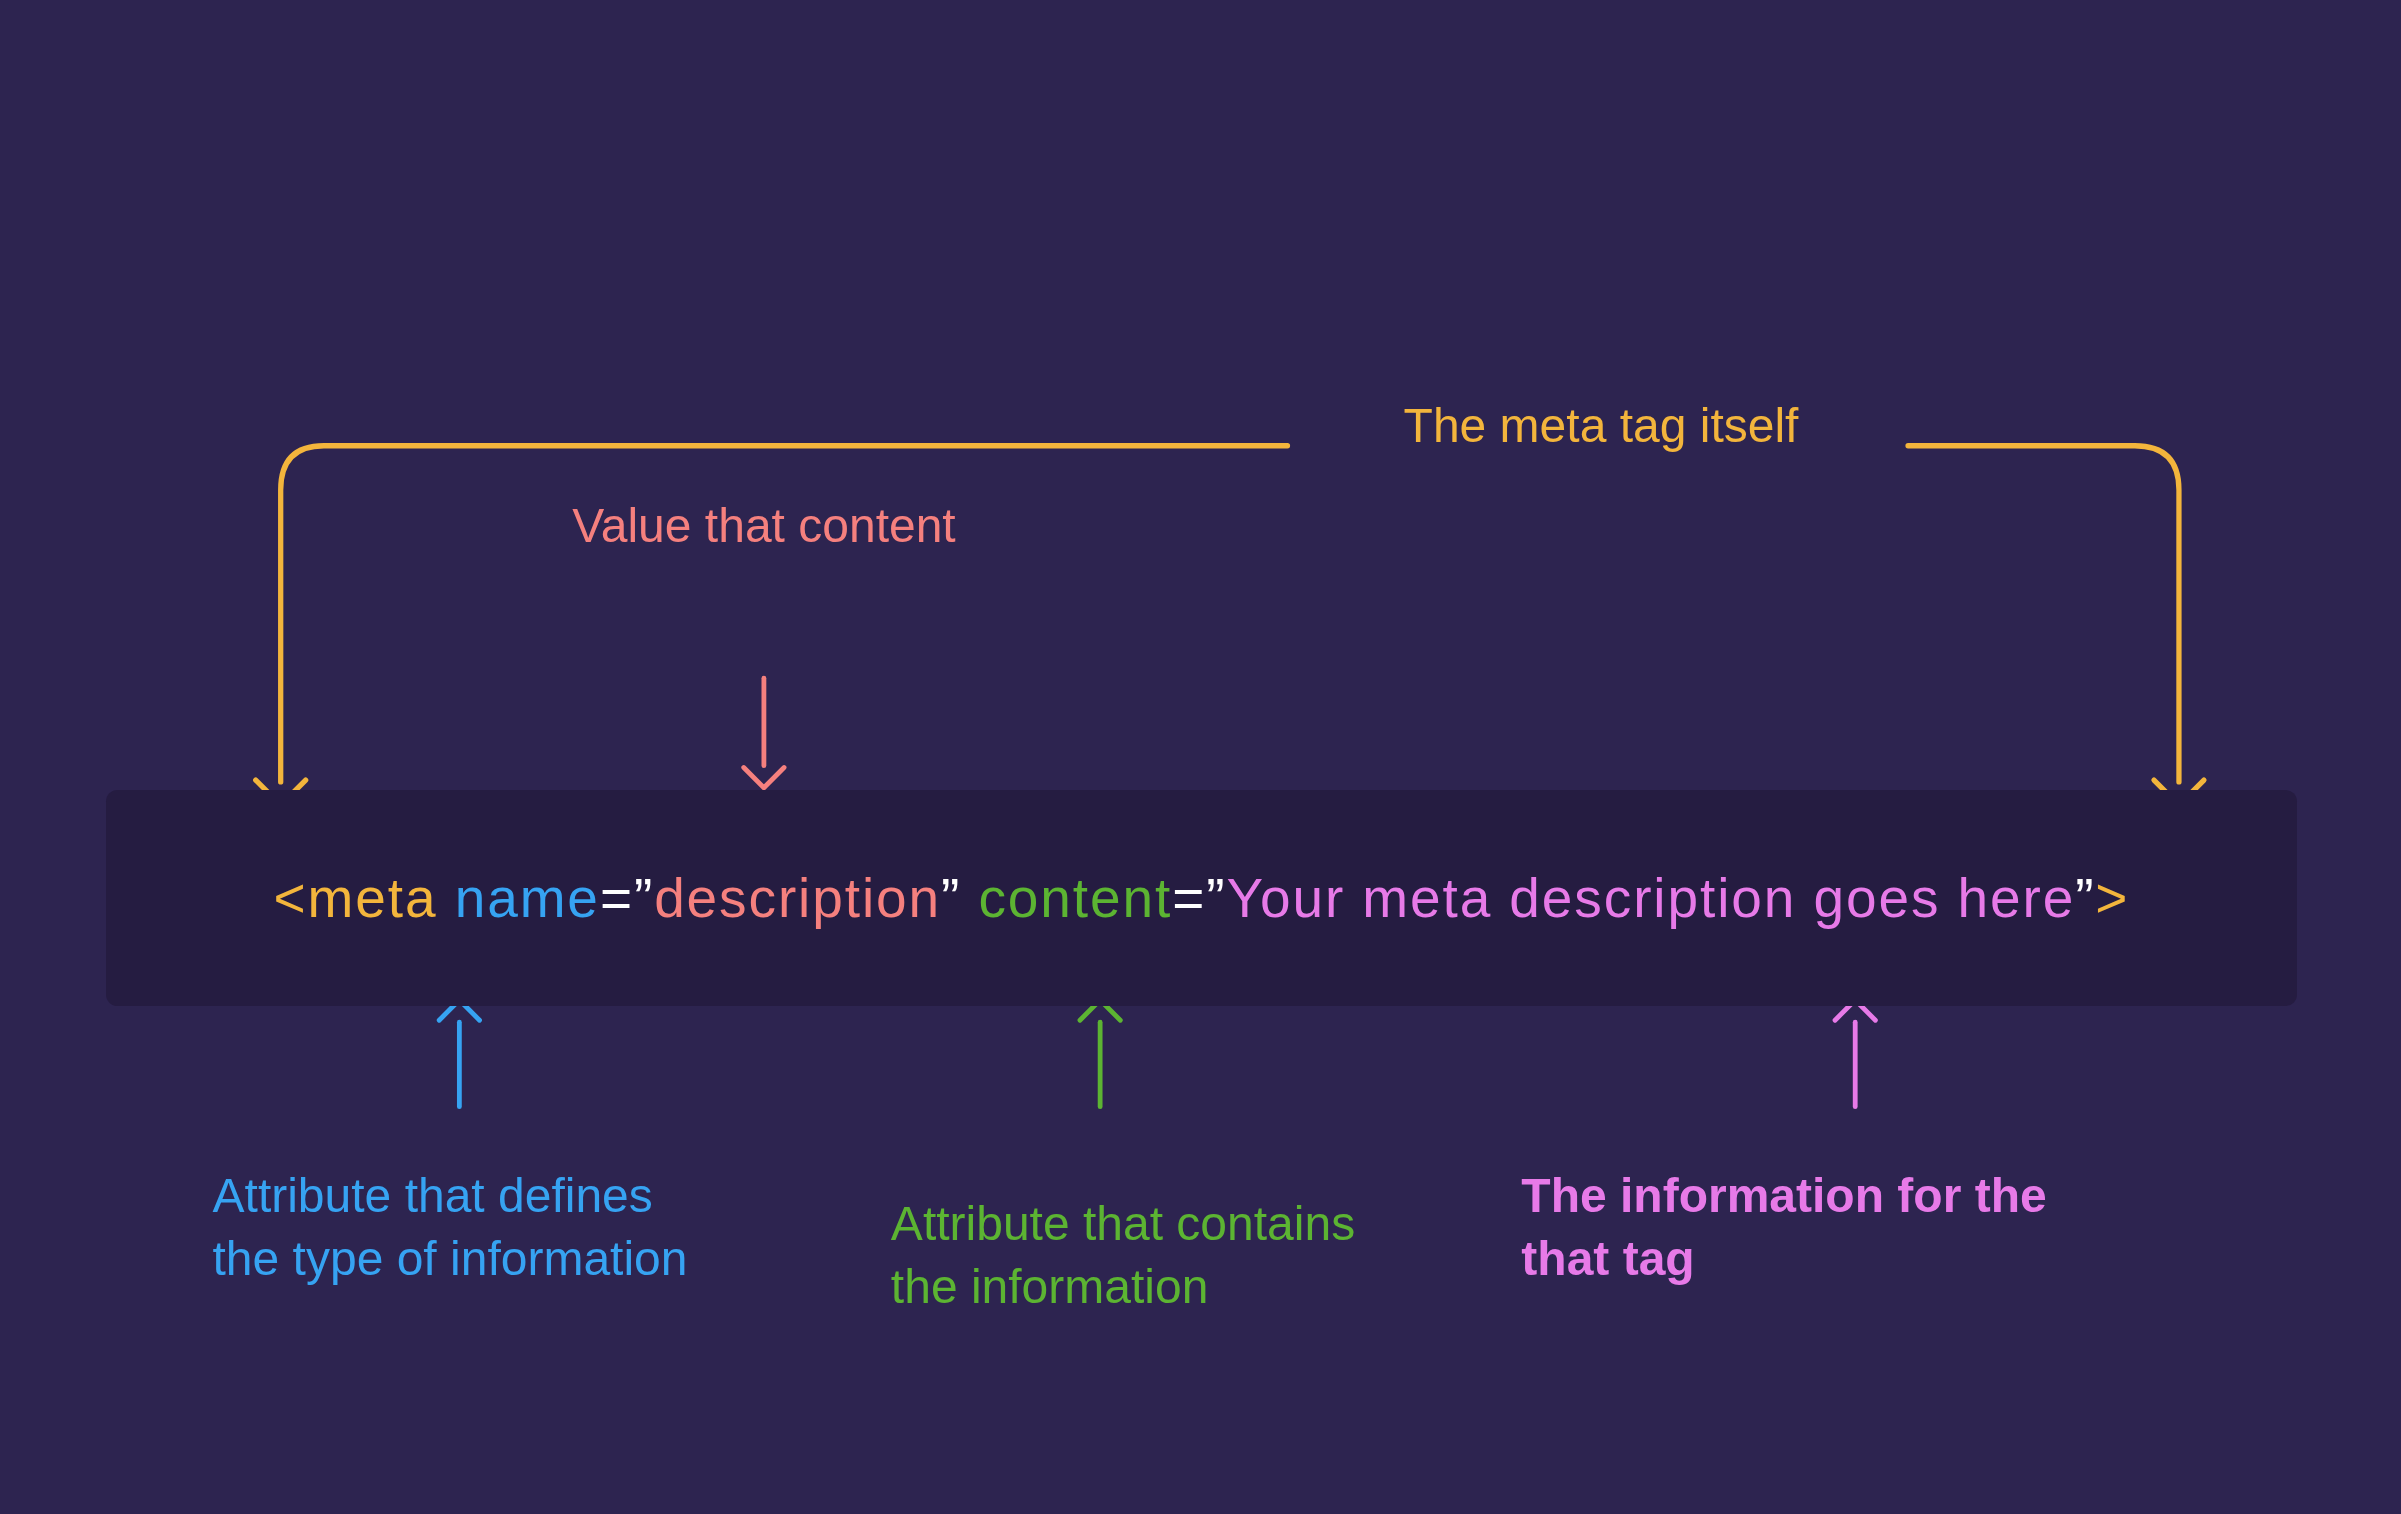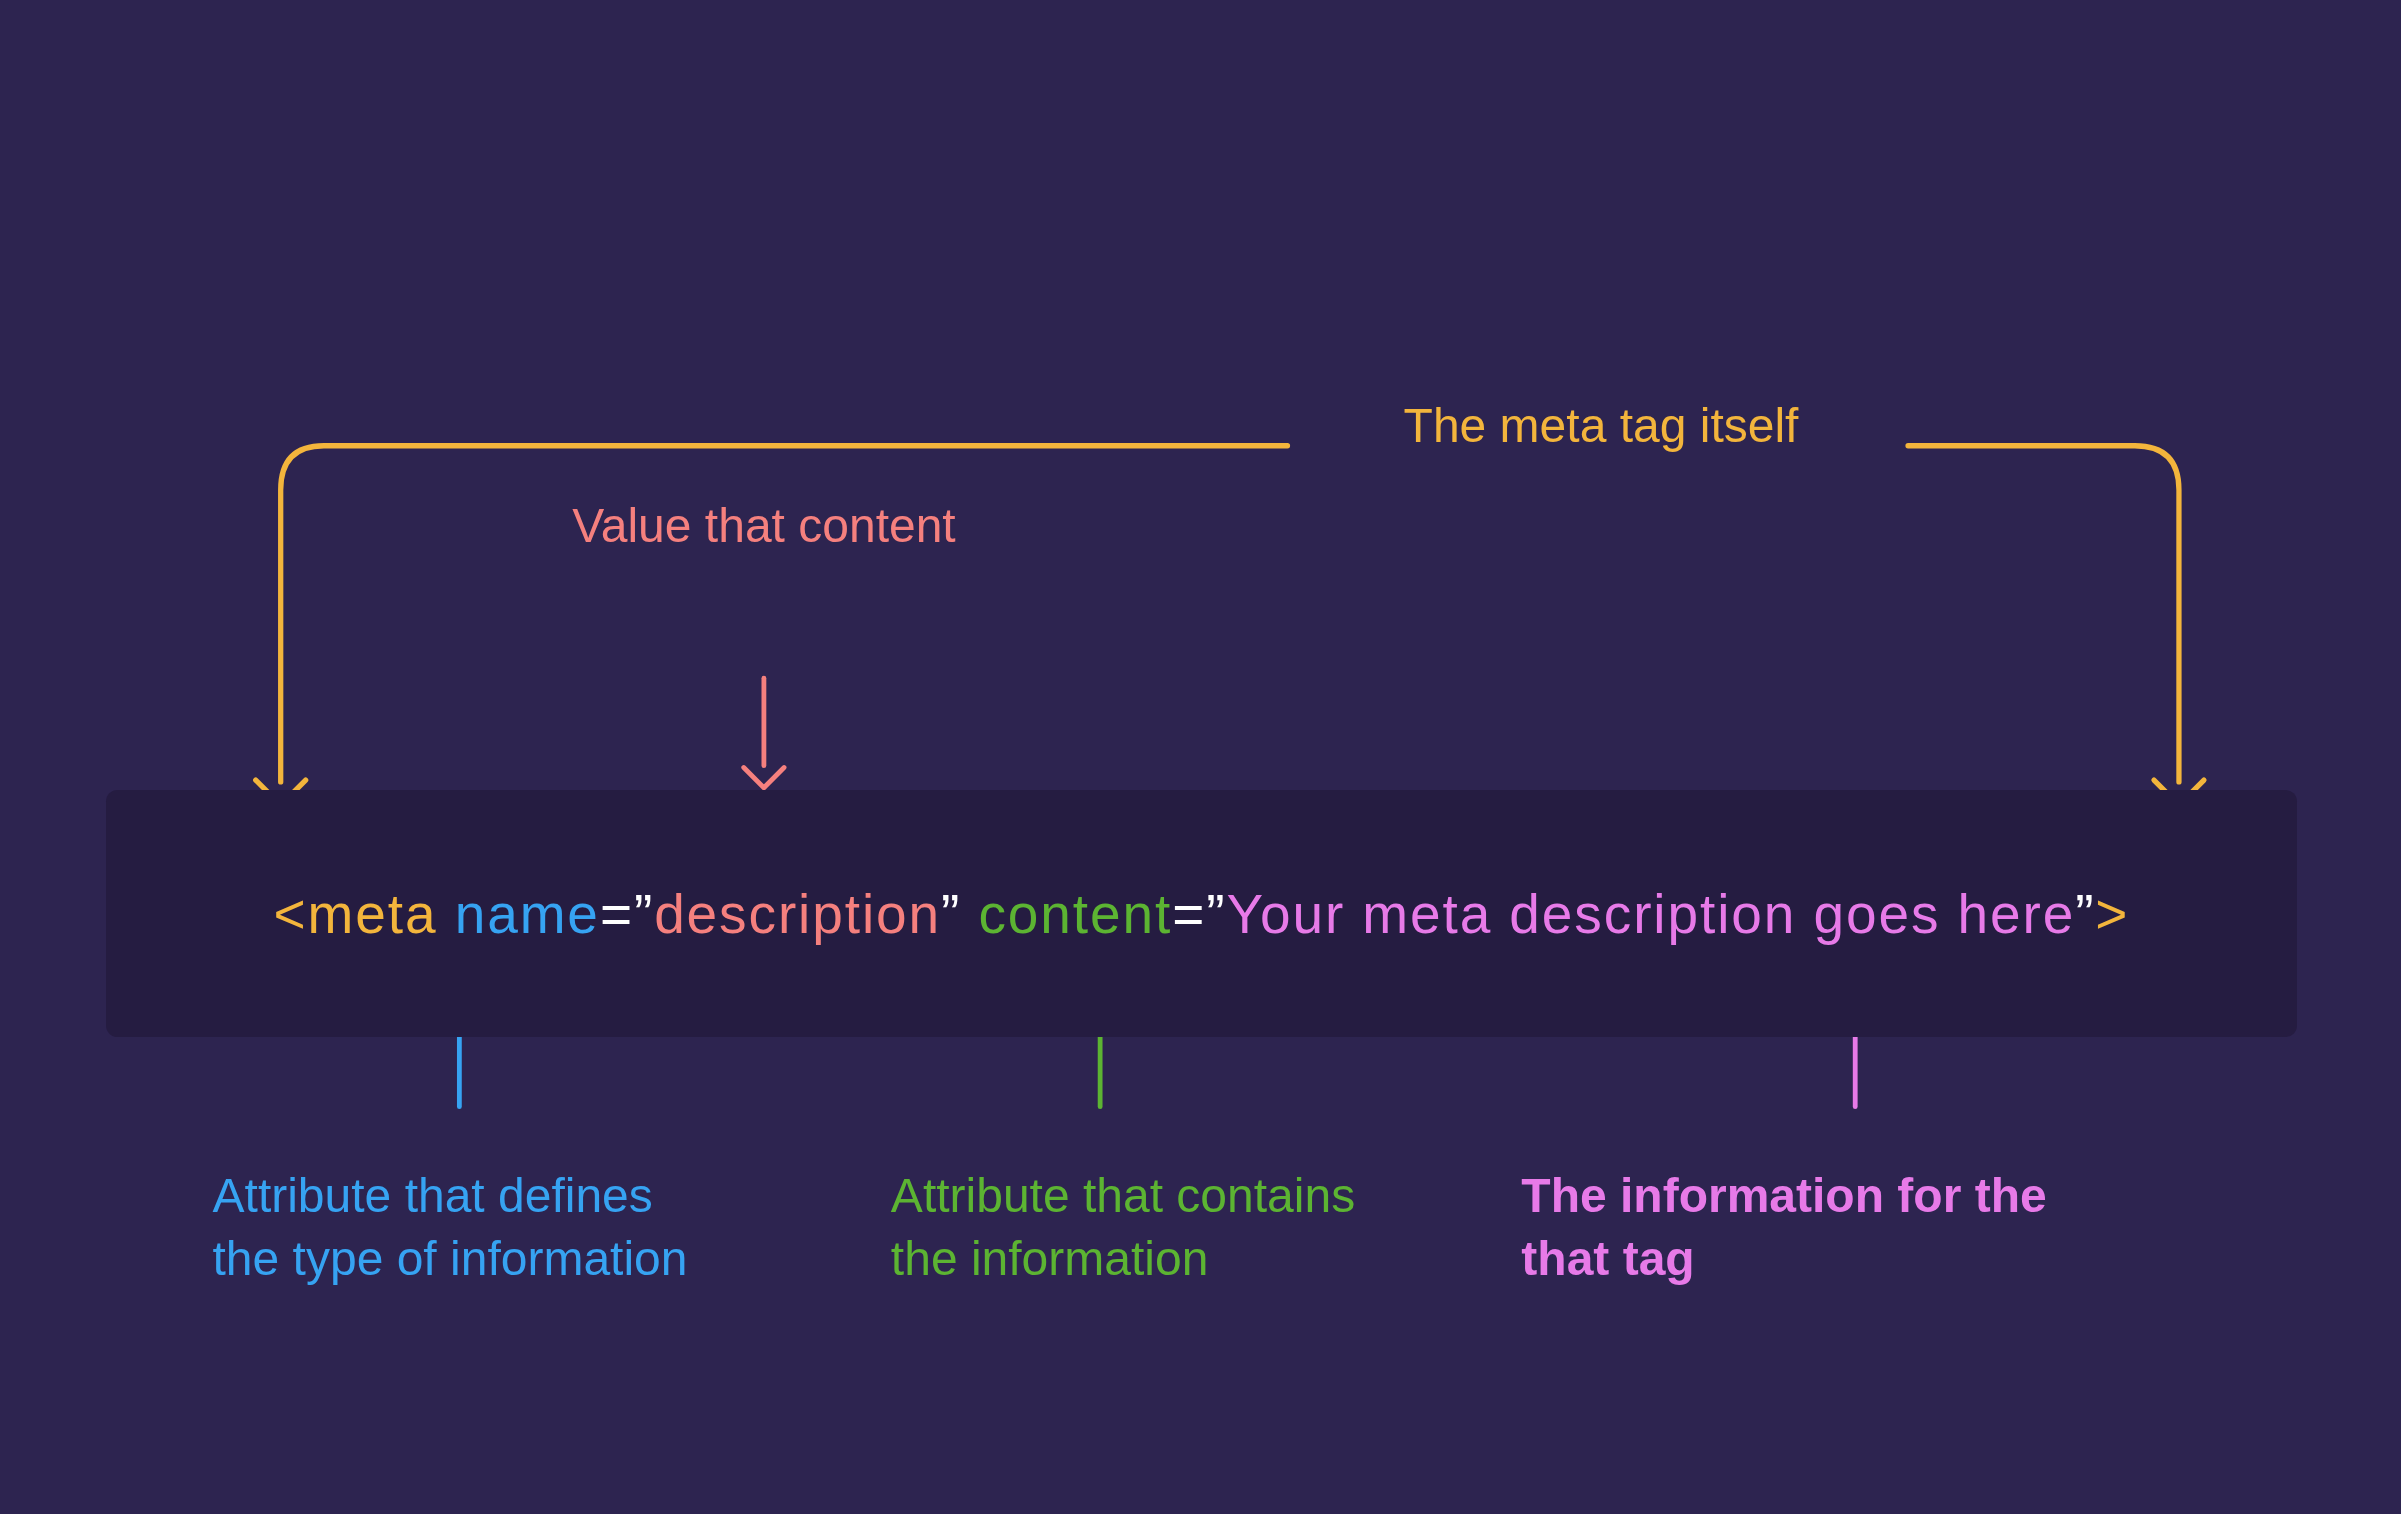--- a/index.html
+++ b/index.html
@@ -46,35 +46,35 @@
     transform: translateX(-50%);
     text-align: left;
     font-size: 48px;
     line-height: 63px;
     font-weight: 500;
     white-space: nowrap;
   }
   .label.yellow { color: var(--yellow, #F3B53C); }
   .label.salmon { color: var(--salmon, #F5807E); }
   .label.blue   { color: var(--blue,   #36A3F2); }
-  .label.green  { color: var(--green,  #5CB432); }
+  .label.green  { color: var(--green,  #5CB432); margin-top: 28px; }
   .label.orchid { color: var(--orchid, #E77AE8); }
 
   .meta-label    { left: 1601px; top: 396px; line-height: 60px; }
   .value-label   { left: 764px;  top: 494px; }
   .name-label    { left: 450px;  top: 1164px; }
   .content-label { left: 1123px; top: 1164px; }
   .info-label    { left: 1784px; top: 1164px; font-weight: bold; }
 
   .codebox {
     position: absolute;
     left: 106px;
     top: 790px;
     width: 2191px;
-    height: 247px;
+    height: 216px;
     border-radius: 11.5px;
     background: var(--code_box, #251C41);
     display: flex;
     align-items: center;
     justify-content: center;
   }
   .codeline {
     white-space: pre;
     font-size: 55px;
     letter-spacing: 1.9px;

